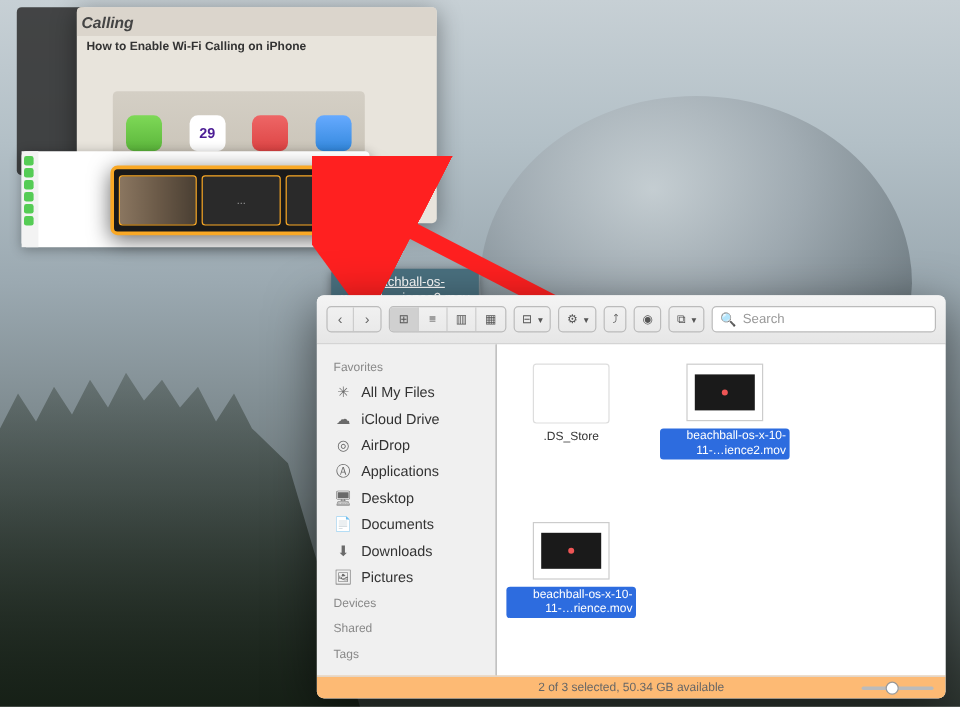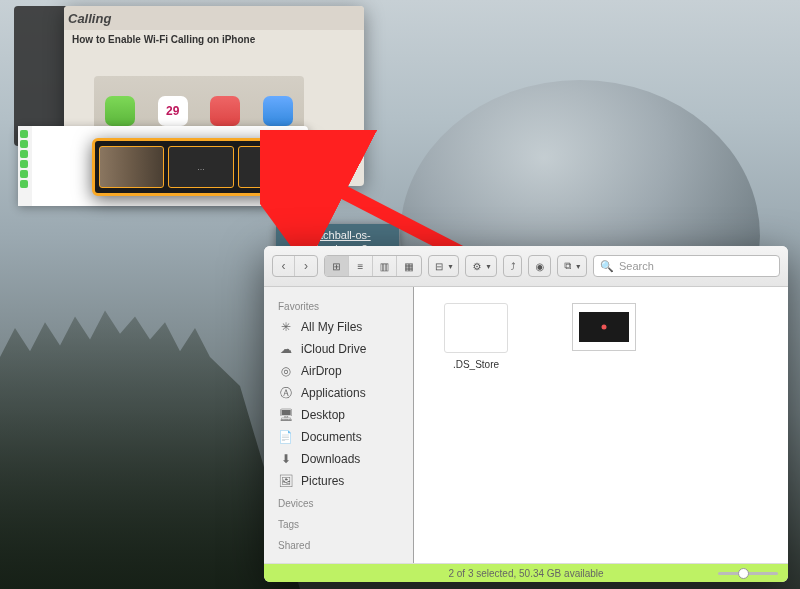--- a/index.html
+++ b/index.html
@@ -11,21 +11,21 @@
 
 .mc-panel { position:absolute; left:14px; top:6px; width:350px; height:200px; }
 .mc-win1 { position:absolute; left:0; top:0; width:58px; height:140px; background:#2c2c2c; border-radius:4px; opacity:.85; }
 .mc-win2 { position:absolute; left:50px; top:0; width:300px; height:180px; background:#e8e4dc; border-radius:4px; box-shadow:0 4px 20px rgba(0,0,0,.4); overflow:hidden; font-size:7px; }
 .mc-win2-top { height:24px; background:#dbd5cc; display:flex; align-items:center; padding:0 4px; gap:60px; }
 .mc-logo { font-weight:bold; font-style:italic; color:#444; font-size:13px; }
 .mc-headline { padding:4px 8px; font-weight:bold; color:#333; font-size:10px; }
 .mc-ios { position:absolute; left:30px; top:70px; width:210px; height:70px; background:linear-gradient(180deg,#d4cfc5,#c8c2b6); border-radius:4px; display:flex; align-items:center; justify-content:space-around; }
 .ios-icon { width:30px; height:30px; border-radius:7px; }
 .ios-g { background:linear-gradient(#7ed957,#5bb53b); }
-.ios-w { background:#fff; display:flex; align-items:center; justify-content:center; color:#be185d; font-size:12px; font-weight:bold; }
+.ios-w { background:#fff; display:flex; align-items:center; justify-content:center; color:#4c1d95; font-size:12px; font-weight:bold; }
 .ios-p { background:linear-gradient(#e66,#d44); }
 .ios-b { background:linear-gradient(#6af,#38d); }
 .mc-win3 { position:absolute; left:4px; top:120px; width:290px; height:80px; background:#fff; border-radius:4px; box-shadow:0 2px 10px rgba(0,0,0,.3); }
 .mc-win3-side { position:absolute; left:0; top:0; width:14px; height:100%; background:#f3f3f3; display:flex; flex-direction:column; gap:2px; padding:4px 2px; }
 .side-dot { width:8px; height:8px; background:#5c5; border-radius:2px; }
 
 
 .qt-strip { position:absolute; left:92px; top:138px; width:218px; height:58px; background:#1a1a1a; border:3px solid #f9a825; border-radius:6px; box-shadow:0 4px 18px rgba(0,0,0,.6); display:flex; align-items:center; padding:4px; gap:4px; }
 .qt-clip { flex:1; height:42px; border:1px solid #f9a825; border-radius:3px; background:#2a2a2a; display:flex; align-items:center; justify-content:center; color:#999; font-size:9px; }
 .qt-clip.first { background:linear-gradient(90deg,#8a7660 0%,#6b5a48 50%,#4a3f33 100%); }
@@ -56,21 +56,21 @@
 .sb-icon { width:16px; height:16px; display:flex; align-items:center; justify-content:center; color:#6a6a6a; font-size:12px; }
 .tag-dot { width:10px; height:10px; border-radius:50%; }
 .content { flex:1; background:#fff; padding:16px 8px; display:flex; gap:20px; align-items:flex-start; flex-wrap:wrap; }
 .file-item { width:108px; display:flex; flex-direction:column; align-items:center; gap:6px; text-align:right; }
 .file-icon { width:64px; height:50px; background:#fff; border:1px solid #ddd; border-radius:3px; display:flex; align-items:center; justify-content:center; position:relative; }
 .mov-thumb { width:64px; height:48px; background:#fff; border:1px solid #ccc; position:relative; }
 .mov-thumb::before { content:""; position:absolute; left:6px; right:6px; top:8px; bottom:8px; background:#1a1a1a; }
 .mov-thumb::after { content:""; position:absolute; left:50%; top:50%; width:5px; height:5px; background:#e55; border-radius:50%; transform:translate(-50%,-50%); }
 .file-label { font-size:10px; color:#333; line-height:1.2; display:inline-block; }
 .file-item.sel .file-label { background:#2d6cdf; color:#fff; border-radius:3px; padding:1px 3px; }
-.statusbar { height:20px; background:#bef264; border-top:1px solid #ddd; display:flex; align-items:center; justify-content:center; font-size:10px; color:#666; position:relative; }
+.statusbar { height:20px; background:#fdba74; border-top:1px solid #ddd; display:flex; align-items:center; justify-content:center; font-size:10px; color:#666; position:relative; }
 .zoom-slider { position:absolute; right:10px; display:flex; align-items:center; gap:4px; }
 .slider-track { width:60px; height:3px; background:#bbb; border-radius:2px; position:relative; }
 .slider-thumb { position:absolute; left:20px; top:-4px; width:11px; height:11px; background:#fff; border:1px solid #999; border-radius:50%; }
 </style>
 </head>
 <body>
 
 <div class="desktop-bg">
   <div class="mountain"></div>
   <div class="trees"></div>
@@ -178,30 +178,35 @@
           <div class="sb-item">
             <span class="sb-icon">⬇</span>
             <span>Downloads</span>
           </div>
           <div class="sb-item">
             <span class="sb-icon">🖼</span>
             <span>Pictures</span>
           </div>
         </div>
       <div class="sb-header">Devices</div>
+      <div class="sb-header">Shared</div>
       <div class="sb-header">Tags</div>
-      <div class="sb-header">Shared</div>
     </div>
     <div class="content" id="files-area">
         <div class="file-item">
           <div class="file-icon"></div>
           <span class="file-label">.DS_Store</span>
         </div>
         <div class="file-item sel">
           <div class="mov-thumb"></div>
+          <span class="file-label">beachball-os-x-10-11-…ience2.mov</span>
+        </div>
+        <div class="file-item sel">
+          <div class="mov-thumb"></div>
+          <span class="file-label">beachball-os-x-10-11-…rience.mov</span>
         </div>
       </div>
   </div>
   <div class="statusbar">
     <span>2 of 3 selected, 50.34 GB available</span>
     <div class="zoom-slider">
       <div class="slider-track">
           <div class="slider-thumb"></div>
         </div>
     </div>

